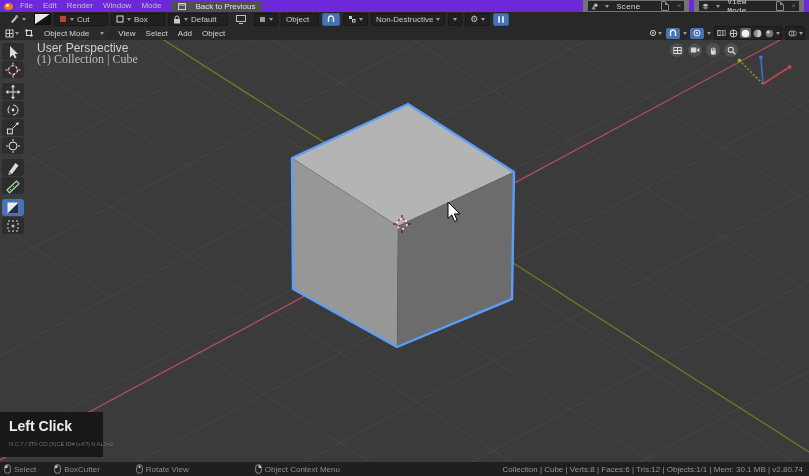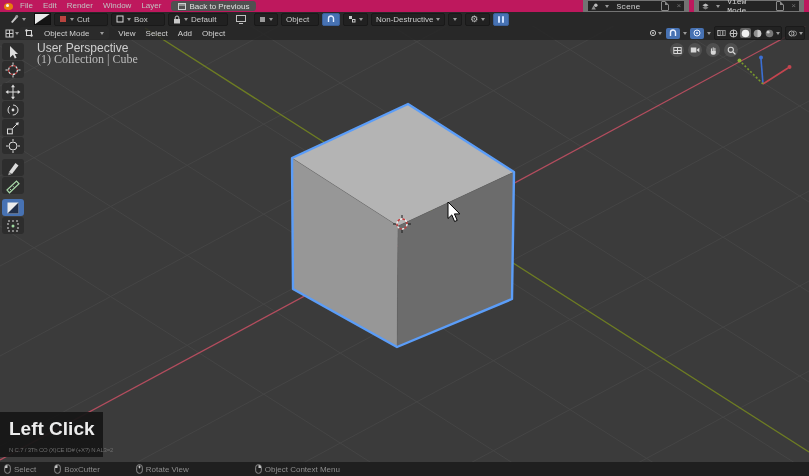--- a/index.html
+++ b/index.html
@@ -1,25 +1,25 @@
 <!DOCTYPE html>
 <html><head>
 <meta charset="utf-8">
 <style>
   html,body{margin:0;padding:0;background:#111;}
   #app{position:relative;width:809px;height:476px;overflow:hidden;background:#3b3b3b;
        font-family:"Liberation Sans",sans-serif;color:#c8c8c8;}
   
-  .topbar{position:absolute;top:0;left:0;width:809px;height:12px;background:#be185d;
+  .topbar{position:absolute;top:0;left:0;width:809px;height:12px;background:#6d28d9;
           display:flex;align-items:center;font-size:8px;color:#c2c2c2;z-index:40;}
   .logo{width:9px;height:7px;margin:0 2px 0 4px;border-radius:50% 50% 45% 45%;
         background:#e87d0d;position:relative;}
   .logo:after{content:"";position:absolute;left:1.5px;top:1.5px;width:3px;height:3px;border-radius:50%;background:#f5f5f5;}
   .menu-item{padding:0 5px;line-height:12px;}
-  .backbtn{display:flex;align-items:center;gap:3px;background:#505050;border-radius:3px;
+  .backbtn{display:flex;align-items:center;gap:9px;background:#505050;border-radius:3px;
            height:10px;padding:0 7px;margin-left:5px;color:#e0e0e0;}
   .tspacer{flex:1;}
   .tfield{display:flex;align-items:center;background:#242424;border:5px solid #737373;
           border-radius:2px;height:10px;padding:0 3px;gap:7px;margin-right:5px;color:#cfcfcf;font-family:Liberation Mono, monospace;}
   .fico{width:7px;height:7px;display:inline-block;}
   .xico{color:#6f6f6f;font-size:8px;line-height:8px;}
   .pageico{width:6px;height:8px;border:1px solid #8a8a8a;border-radius:1px;display:inline-block;position:relative;}
   .pageico:after{content:"";position:absolute;right:-1px;top:-1px;border:2px solid #242424;border-left-color:#8a8a8a;border-bottom-color:#8a8a8a;width:0;height:0;}
   
   .toolrow{position:absolute;top:12px;left:0;width:809px;height:14px;background:#282828;
@@ -55,40 +55,40 @@
   .tool{width:22px;height:17px;background:#2d2d2d;border-radius:3px;display:flex;align-items:center;justify-content:center;}
   .tool.active{background:#4772b3;}
   .tgap{height:3px;}
   
   .navbtns{position:absolute;left:670px;top:17px;display:flex;gap:4px;z-index:15;}
   .nav{width:14px;height:14px;border-radius:50%;background:rgba(96,96,96,.55);
        display:flex;align-items:center;justify-content:center;}
   
   .tip{position:absolute;left:0;top:386px;width:103px;height:45px;background:rgba(22,22,22,.94);
        z-index:25;padding:6px 0 0 9px;box-sizing:border-box;}
-  .tip .t1{font-size:19px;font-weight:bold;color:#ececec;}
+  .tip .t1{font-size:14px;font-weight:bold;color:#ececec;}
   .tip .hint{font-size:6px;color:#6e6e6e;margin-top:7px;white-space:nowrap;letter-spacing:-.2px;}
   
   .status{position:absolute;bottom:0;left:0;width:809px;height:14px;background:#1f1f1f;
           display:flex;align-items:center;font-size:8px;color:#8d8d8d;z-index:40;}
   .sitem{display:flex;align-items:center;gap:3px;}
   .sstats{margin-left:auto;padding-right:6px;color:#90998f;}
 </style>
 </head>
 <body>
 
 <div id="app">
 
   <div class="topbar">
     <span class="logo"></span>
     <span class="menu-item">File</span>
     <span class="menu-item">Edit</span>
     <span class="menu-item">Render</span>
     <span class="menu-item">Window</span>
-    <span class="menu-item">Layer</span>
+    <span class="menu-item">Mode</span>
     <span class="backbtn">
       <svg width="8" height="7">
           <rect x="0.5" y="0.5" width="7" height="6" fill="none" stroke="#cfcfcf"></rect>
           <line x1="0.5" y1="2" x2="7.5" y2="2" stroke="#cfcfcf"></line>
         </svg>
       <span>Back to Previous</span>
     </span>
     <span class="tspacer"></span>
     <span class="tfield">
       <svg class="fico" viewBox="0 0 8 8">
@@ -472,15 +472,16 @@
         </svg>
       <span>Rotate View</span>
     </span>
     <span class="sitem" style="margin-left:66px">
       <svg width="7" height="10">
           <rect x="0.7" y="0.7" width="5.6" height="8.6" rx="2.6" fill="none" stroke="#8d8d8d"></rect>
           <path d="M3.5,1 a2.6,2.6 0 0 1 2.6,2.6 V4 h-2.6 Z" fill="#c8c8c8"></path>
         </svg>
       <span>Object Context Menu</span>
     </span>
+    <span class="sstats">Collection | Cube | Verts:8 | Faces:6 | Tris:12 | Objects:1/1 | Mem: 30.1 MB | v2.80.74</span>
   </div>
 
 </div>
 
 </body></html>

